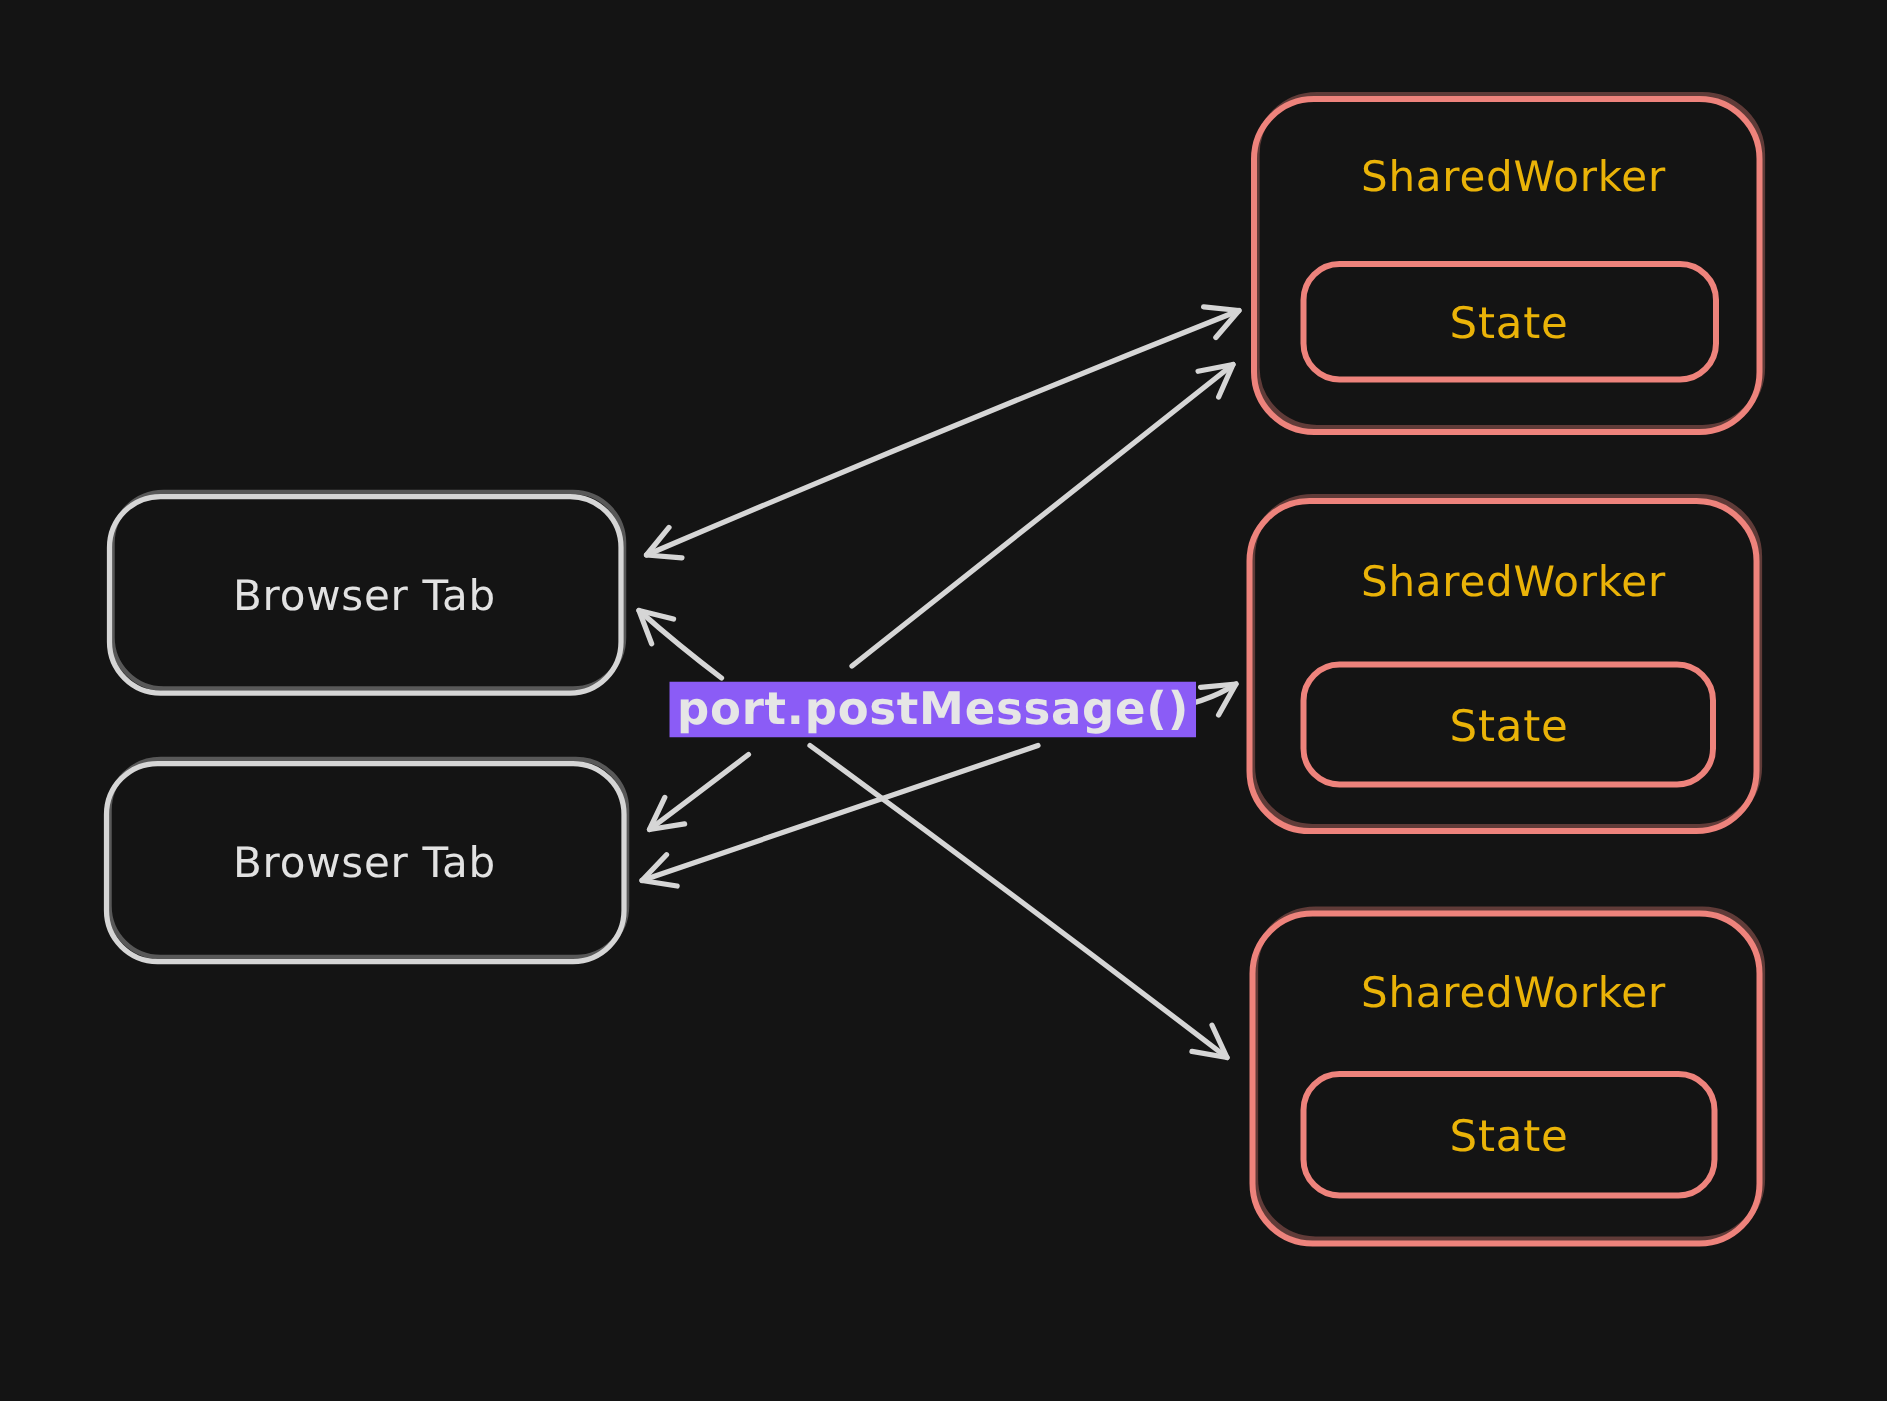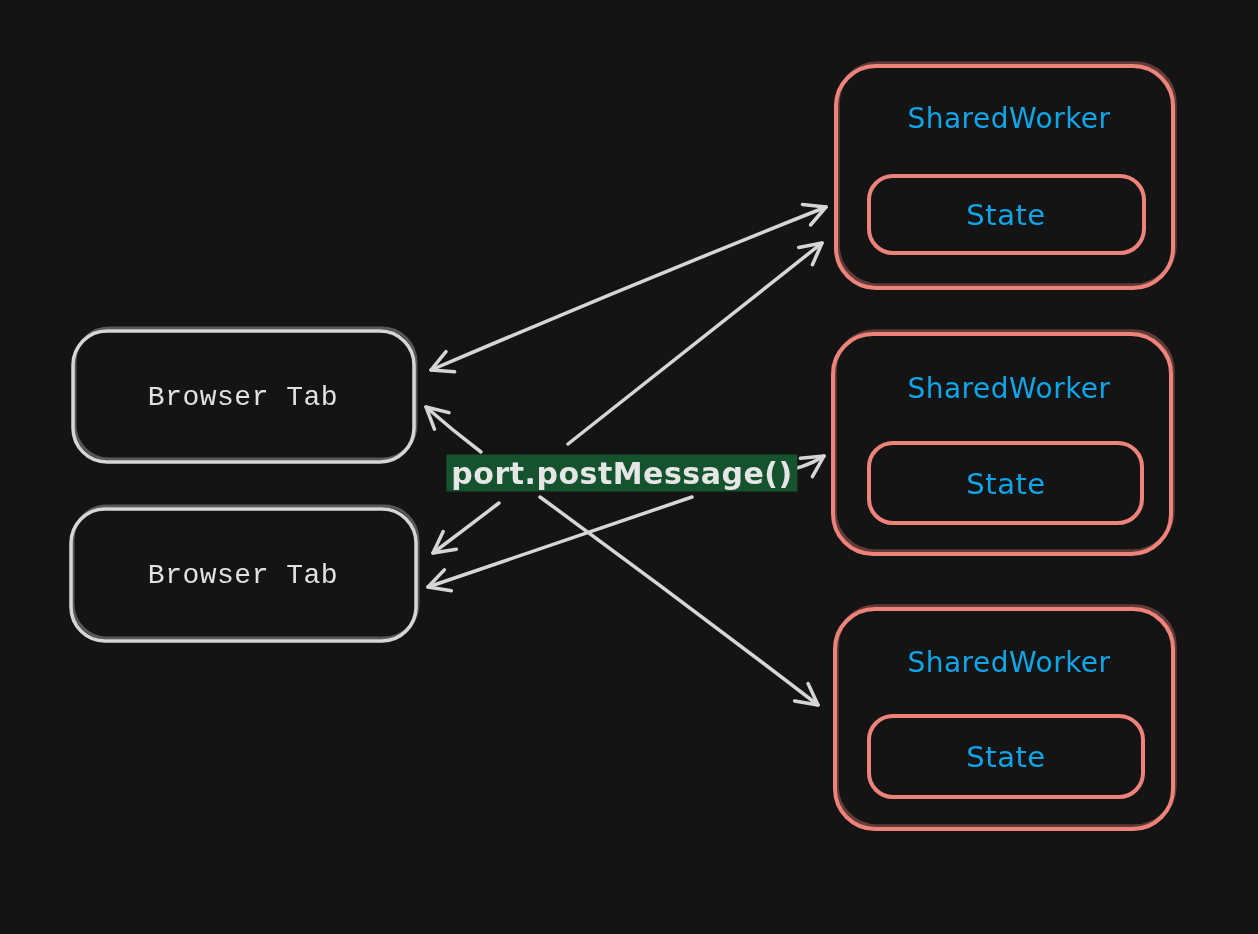--- a/index.html
+++ b/index.html
@@ -24,31 +24,31 @@
   .echo { opacity: 0.35; }
 
   .label {
     position: absolute;
     transform: translate(-50%, -50%);
     white-space: nowrap;
     letter-spacing: 0.5px;
     user-select: none;
   }
   .label.light { color: #e2e2e2; }
-  .label.accent { color: #0ea5e9; }
+  .label.accent { color: #eab308; }
 
-  .tab-label   { font-size: 28px; font-family: Liberation Mono, monospace; }
+  .tab-label   { font-size: 28px; }
   .worker-label{ font-size: 28px; }
   .state-label { font-size: 29px; }
 
   .hub-label {
     font-size: 30px;
     font-weight: 600;
     color: #e6e6e6;
-    background: #14532d;   
+    background: #8b5cf6;   
     padding: 1px 5px;
     letter-spacing: 0.5px;
   }
 </style>
 </head>
 <body>
 
 <div class="stage">
 
   <svg width="1258" height="934" viewBox="0 0 1258 934">

